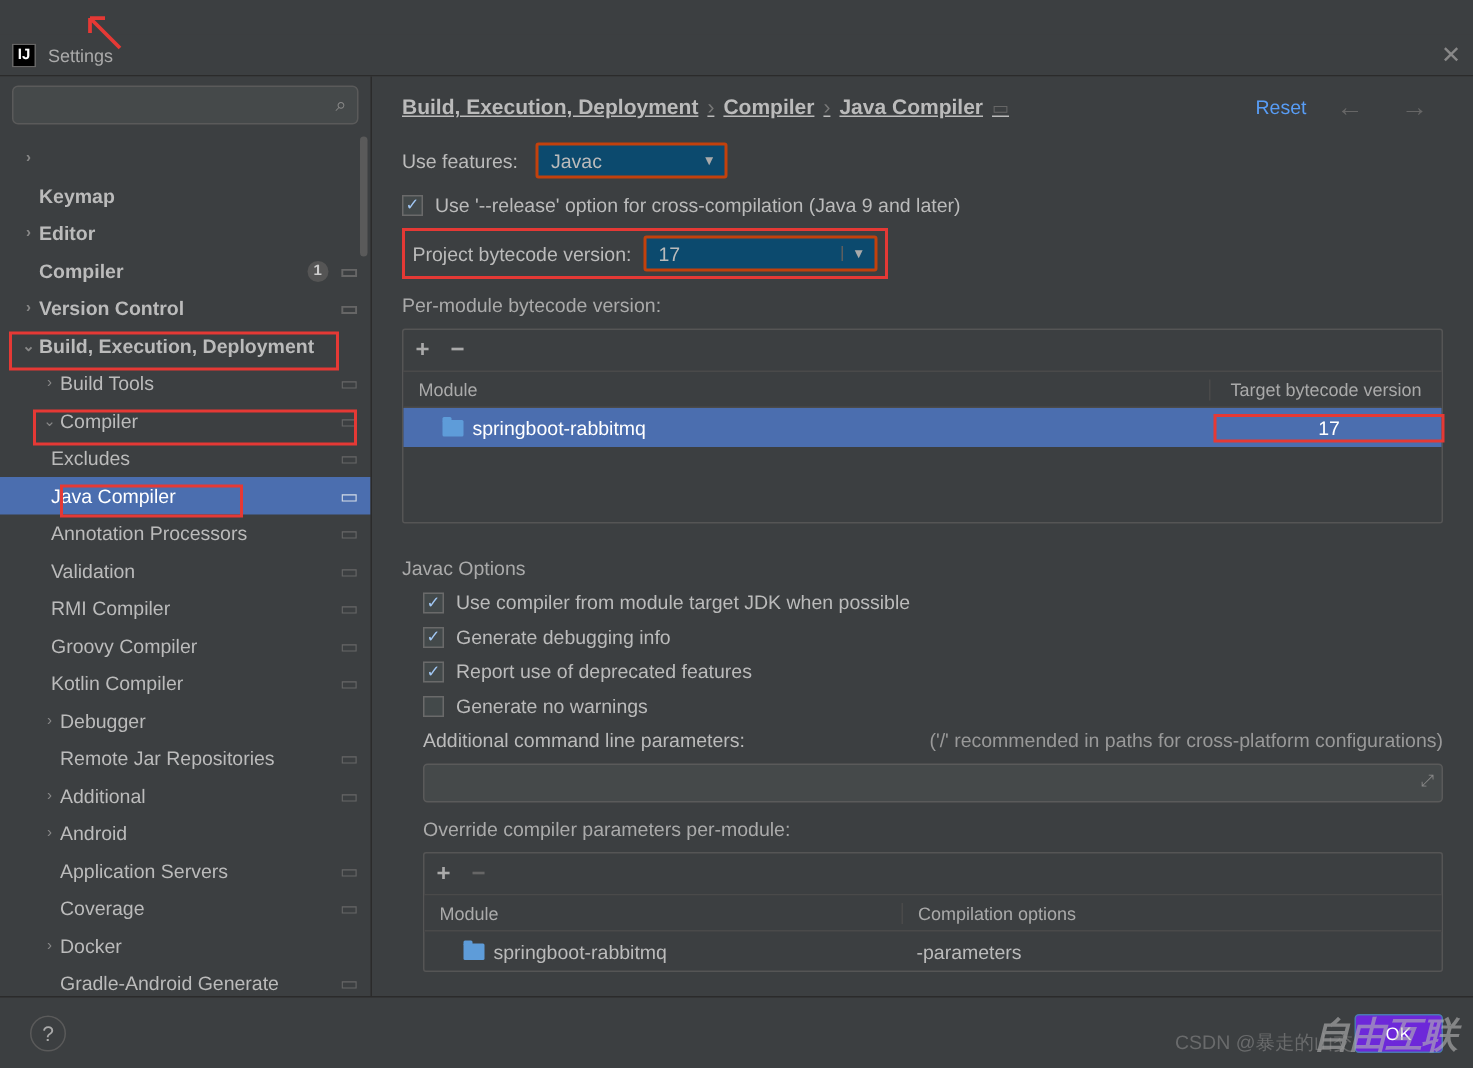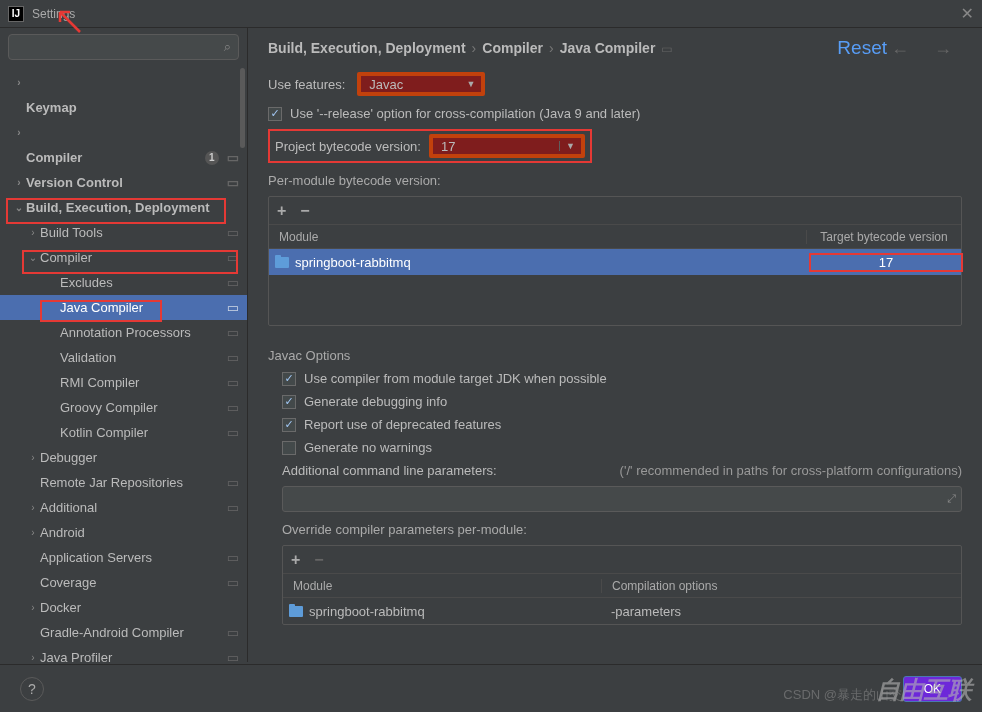--- a/index.html
+++ b/index.html
@@ -1,67 +1,67 @@
 <!DOCTYPE html>
 <html><head>
 <meta charset="utf-8">
 <style>
 * { box-sizing: border-box; margin: 0; padding: 0; }
 body { font-family: "Segoe UI", Arial, sans-serif; font-size: 13px; background: #3c3f41; color: #bbb; width: 982px; height: 712px; overflow: hidden; position: relative; }
-.titlebar { height: 28px; background: #3c3f41; border-bottom: 1px solid #2b2b2b; display: flex; align-items: center; padding: 2px 8px; }
+.titlebar { height: 28px; background: #3c3f41; border-bottom: 1px solid #2b2b2b; display: flex; align-items: center; padding: 2px 8px; margin-top: 23px; }
 .titlebar .app-icon { width: 16px; height: 16px; background: #000; color: #fff; font-size: 10px; display: flex; align-items: center; justify-content: center; margin-right: 8px; font-weight: bold; border: 1px solid #666;}
 .titlebar .title { color: #aaa; font-size: 12px; flex: 1; }
 .titlebar .close { color: #888; font-size: 16px; cursor: pointer; }
 .main { display: flex; height: 634px; }
 .sidebar { width: 248px; background: #3c3f41; border-right: 1px solid #2b2b2b; position: relative; display:flex; flex-direction:column;}
 .search-row { padding: 6px 8px; position: relative; }
 .search-input { width: 100%; height: 26px; background: #45494a; border: 1px solid #5a5a5a; border-radius: 4px; padding: 0 26px 0 8px; color: #bbb; font-size: 12px; }
 .search-icon { position: absolute; right: 16px; top: 11px; color: #888; font-size: 13px; }
 .tree { flex: 1; overflow: hidden; padding-top: 4px; }
 .tree-item { display: flex; align-items: center; height: 25px; padding: 0 8px 0 12px; cursor: pointer; color: #bbb; position: relative; }
 .tree-item.bold { font-weight: bold; }
 .tree-item.selected { background: #4b6eaf; color: #fff; }
 .tree-item .chev { width: 14px; text-align: center; font-size: 10px; color: #888; }
 .tree-item.selected .chev { color: #fff; }
 .tree-item .label { flex: 1; white-space: nowrap; overflow: hidden; text-overflow: ellipsis; }
 .tree-item .config-icon { color: #666; font-size: 13px; margin-left: 4px; }
 .tree-item.selected .config-icon { color: #cfd8e6; }
 .tree-item .badge { background: #555; color: #ccc; border-radius: 50%; width: 14px; height: 14px; font-size: 10px; display: inline-flex; align-items: center; justify-content: center; margin-right: 4px; }
 .indent-1 { padding-left: 26px; }
-.indent-2 { padding-left: 46px; }
+.indent-2 { padding-left: 20px; }
 .red-box { position: absolute; border: 2px solid #e53935; pointer-events: none; }
 .red-arrow { position: absolute; pointer-events: none; color: #e53935; }
 .content { flex: 1; background: #3c3f41; padding: 0; overflow: hidden; position: relative; }
 .breadcrumb-row { height: 40px; display: flex; align-items: center; padding: 0 20px; border-bottom: 0; }
-.breadcrumb { flex: 1; color: #bbb; font-size: 14px; }
+.breadcrumb { flex: 1; color: #bbb; font-size: 14px; text-decoration: underline; }
 .breadcrumb .sep { color: #777; margin: 0 6px; }
 .breadcrumb .active { font-weight: bold; color: #bbb; }
 .breadcrumb .cfg { color: #666; margin-left: 6px; font-size: 12px; }
-.reset { color: #589df6; cursor: pointer; margin-right: 4px; font-size: 19px; }
+.reset { color: #589df6; cursor: pointer; margin-right: 20px; font-size: 13px; }
 .nav-arrows { color: #666; font-size: 18px; letter-spacing: 10px; }
 .form-area { padding: 4px 20px 0 20px; }
 .form-row { display: flex; align-items: center; margin-bottom: 10px; }
 .form-row label { color: #bbb; margin-right: 12px; }
-.select-box { background: #7f1d1d; border: 4px solid #c2410c; border-radius: 2px; height: 24px; min-width: 128px; display: flex; align-items: center; padding: 0 8px; color: #bbb; position: relative; cursor: pointer; }
+.select-box { background: #0c4a6e; border: 2px solid #c2410c; border-radius: 2px; height: 24px; min-width: 128px; display: flex; align-items: center; padding: 0 8px; color: #bbb; position: relative; cursor: pointer; }
 .select-box .drop { position: absolute; right: 6px; font-size: 9px; color: #aaa; }
 .select-box.wide { min-width: 156px; }
 .cb-row { display: flex; align-items: center; margin-bottom: 8px; }
 .checkbox { width: 14px; height: 14px; background: #43494a; border: 1px solid #6a6a6a; margin-right: 8px; display: inline-flex; align-items: center; justify-content: center; color: #a2c8f5; font-size: 11px; cursor: pointer; }
 .section-label { color: #aaa; margin: 10px 0 8px 0; }
 .table-wrap { background: #3c3f41; border: 1px solid #555; border-radius: 2px; }
 .table-toolbar { height: 28px; display: flex; align-items: center; padding: 0 8px; gap: 14px; border-bottom: 1px solid #4a4a4a; }
 .tb-btn { color: #aaa; font-size: 16px; cursor: pointer; font-weight: bold; line-height: 1; }
 .tb-btn.dim { color: #666; }
 .table-head { display: flex; background: #3c3f41; height: 24px; align-items: center; border-bottom: 1px solid #4a4a4a; color: #aaa; font-size: 12px; }
 .table-head .c1 { flex: 1; padding-left: 10px; }
 .table-head .c2 { width: 155px; text-align: center; border-left: 1px solid #4a4a4a; }
 .table-body { min-height: 76px; }
 .table-row { display: flex; height: 26px; align-items: center; }
 .table-row.sel { background: #4b6eaf; color: #fff; }
-.table-row .c1 { flex: 1; padding-left: 6px; display: flex; align-items: center; gap: 6px; text-align: center; }
+.table-row .c1 { flex: 1; padding-left: 26px; display: flex; align-items: center; gap: 6px; text-align: center; }
 .table-row .c2 { width: 150px; text-align: center; }
 .folder-icon { width: 14px; height: 11px; background: #5e9cd9; border-radius: 1px; display: inline-block; position: relative; }
 .folder-icon:before { content: ''; position: absolute; top: -2px; left: 0; width: 6px; height: 3px; background: #5e9cd9; border-radius: 1px 1px 0 0; }
 .textfield { width: 100%; height: 26px; background: #45494a; border: 1px solid #5a5a5a; border-radius: 3px; padding: 0 8px; color: #bbb; position: relative; }
 .expand-icon { position: absolute; right: 6px; top: 6px; color: #888; font-size: 11px; }
 .param-table .table-head .c2b { width: 360px; padding-left: 10px; border-left: 1px solid #4a4a4a; }
 .param-table .table-row .c2b { width: 360px; padding-left: 10px; }
 .bottom-bar { position: absolute; bottom: 0; left: 0; right: 0; height: 48px; border-top: 1px solid #2b2b2b; display: flex; align-items: center; padding: 0 20px; background: #3c3f41; }
 .help-btn { width: 24px; height: 24px; border: 1px solid #5a5a5a; border-radius: 50%; display: flex; align-items: center; justify-content: center; color: #aaa; font-size: 14px; cursor: pointer; }
 .spacer { flex: 1; }
@@ -90,20 +90,21 @@
     <div class="tree" id="tree">
         <div class="tree-item bold">
           <span class="chev">›</span>
         </div>
         <div class="tree-item bold">
           <span class="chev"></span>
           <span class="label">Keymap</span>
         </div>
         <div class="tree-item bold">
           <span class="chev">›</span>
+          <span class="label">Editor</span>
         </div>
         <div class="tree-item bold">
           <span class="chev"></span>
           <span class="label">Compiler</span>
           <span class="badge">1</span>
           <span class="config-icon">▭</span>
         </div>
         <div class="tree-item bold">
           <span class="chev">›</span>
           <span class="label">Version Control</span>
@@ -185,21 +186,21 @@
           <span class="chev"></span>
           <span class="label">Coverage</span>
           <span class="config-icon">▭</span>
         </div>
         <div class="tree-item indent-1">
           <span class="chev">›</span>
           <span class="label">Docker</span>
         </div>
         <div class="tree-item indent-1">
           <span class="chev"></span>
-          <span class="label">Gradle-Android Compiler</span>
+          <span class="label">Gradle-Android Generate</span>
           <span class="config-icon">▭</span>
         </div>
         <div class="tree-item indent-1">
           <span class="chev">›</span>
           <span class="label">Java Profiler</span>
           <span class="config-icon">▭</span>
         </div>
       </div>
     <div class="sidebar-scroll"></div>
 

